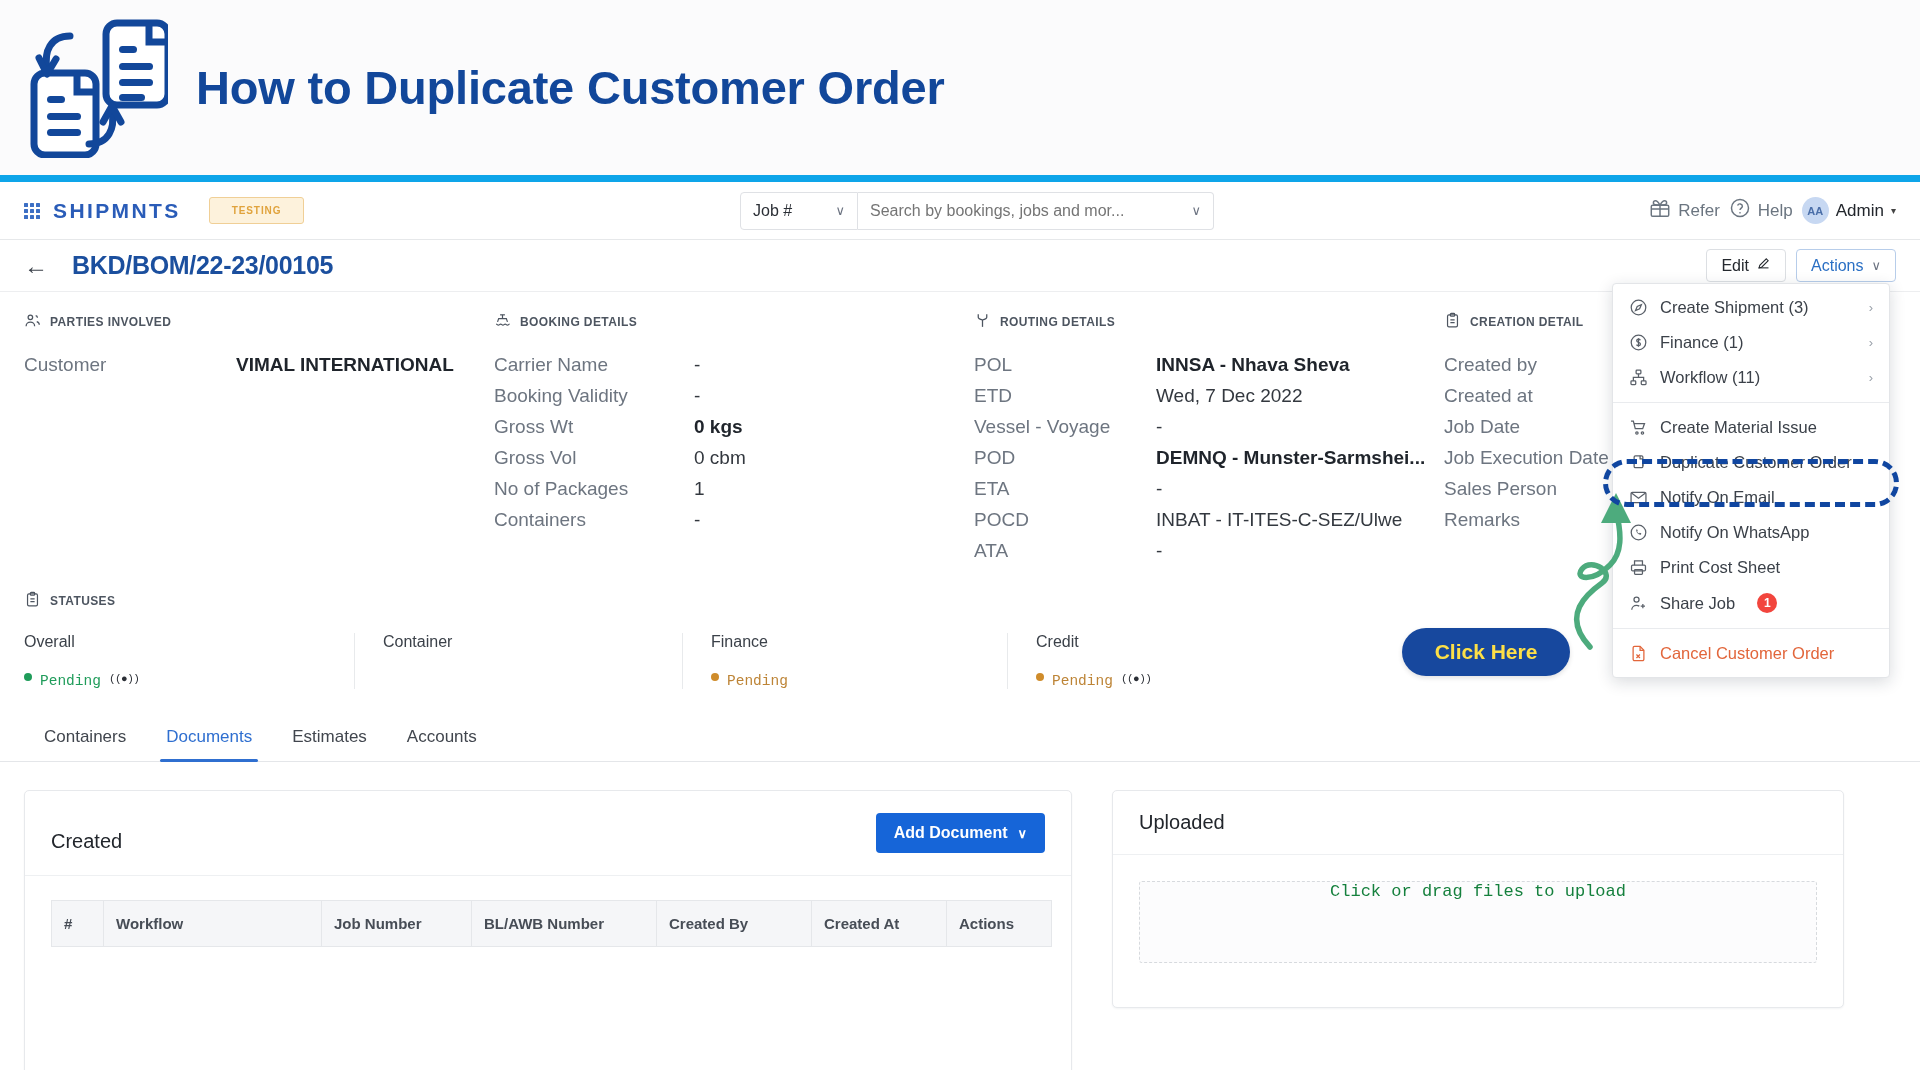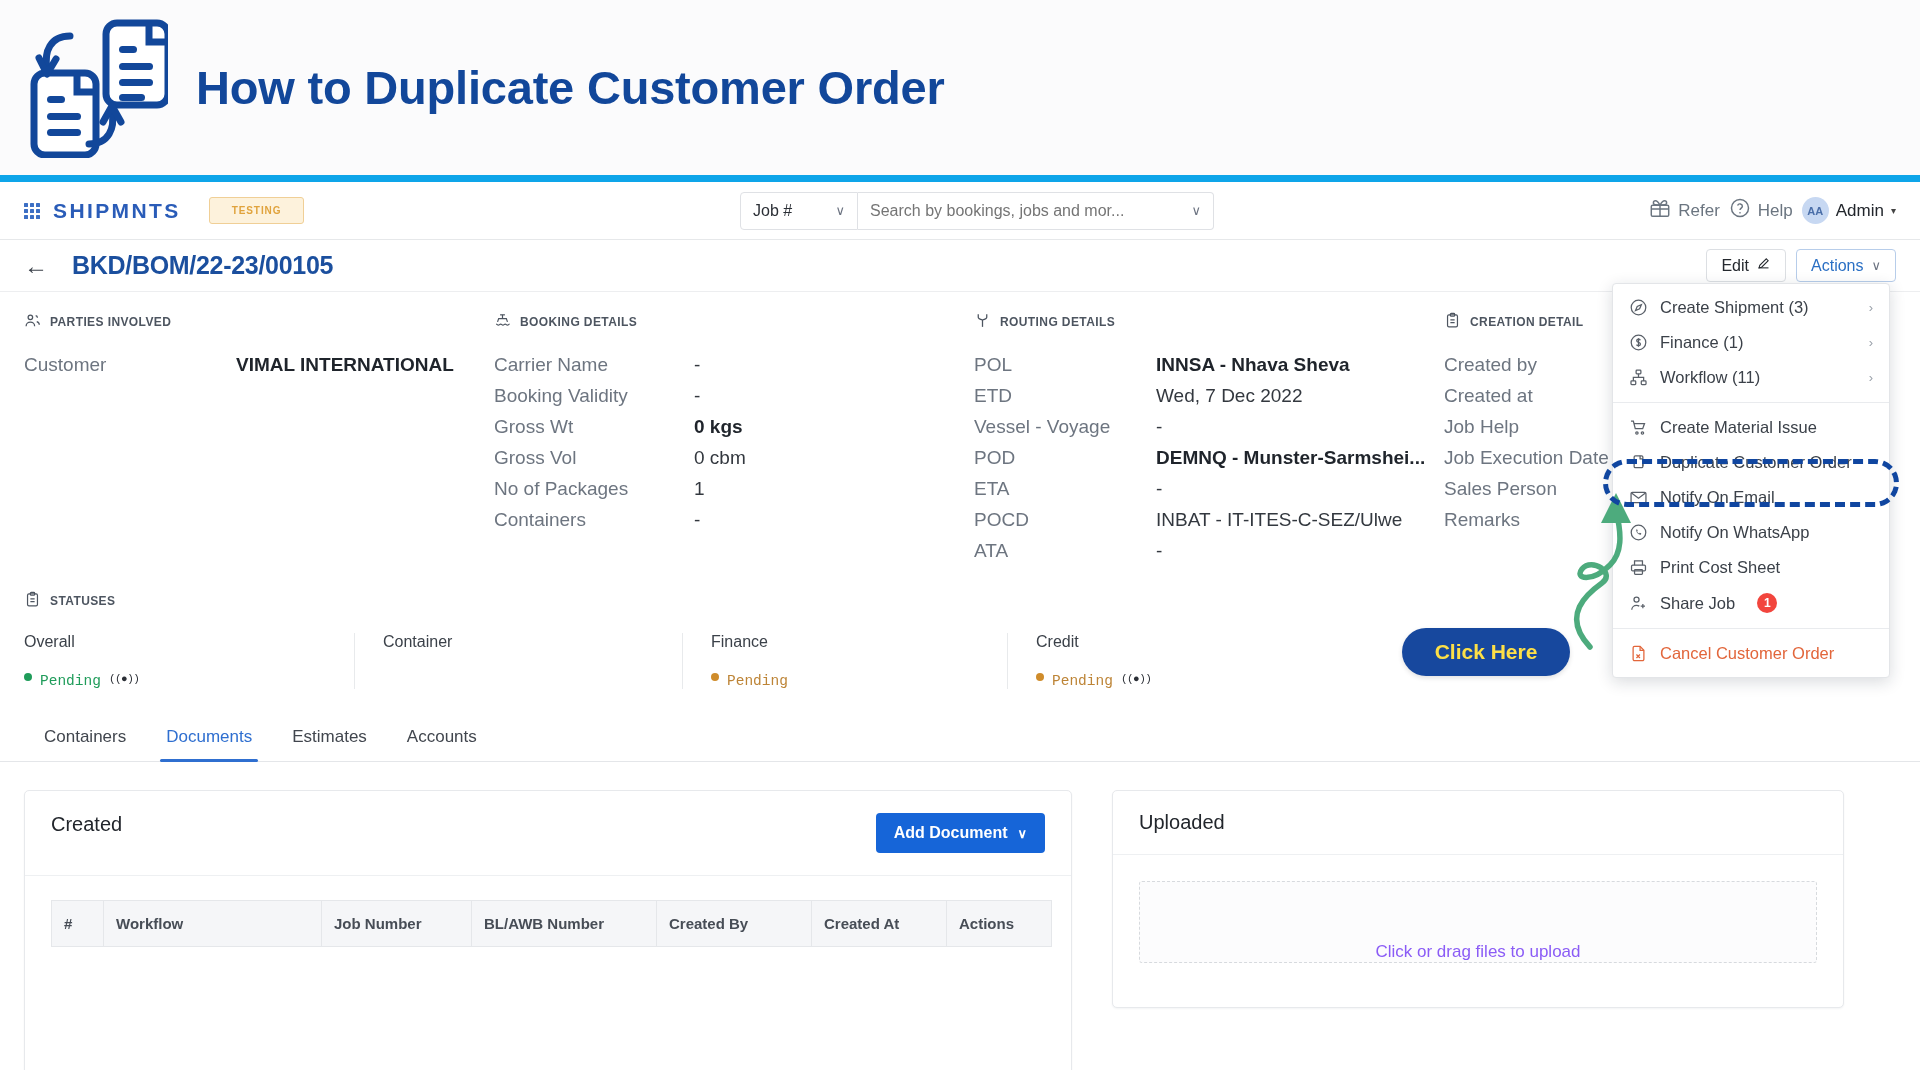--- a/index.html
+++ b/index.html
@@ -145,41 +145,41 @@
 
   
   .content { display: flex; padding: 28px 24px 0 24px; gap: 40px; background:#fff; }
   .card {
     background: #fff; border: 1px solid #e7e9ec; border-radius: 5px;
     box-shadow: 0 1px 2px rgba(20,30,50,0.05);
   }
   .card-created { width: 1048px; height: 300px; }
   .card-uploaded { width: 732px; height: 218px; }
   .card-head {
-    display: flex; align-items: flex-start; justify-content: space-between;
+    display: flex; align-items: flex-end; justify-content: space-between;
     padding: 22px 26px; border-bottom: 1px solid #eef0f2;
   }
   .card-title { font-size: 20px; color: #22262c; }
   .btn-add {
     background: #1665d8; color: #fff; font-size: 16px; font-weight: bold;
     padding: 11px 18px; border-radius: 4px; display: flex; align-items: center; gap: 10px;
   }
   .table-wrap { padding: 24px 26px 0 26px; overflow: hidden; }
   table.doc-table { width: 1000px; border-collapse: collapse; table-layout: fixed; }
   table.doc-table th {
     background: #f5f6f8; border: 1px solid #e5e7ea; border-left: none;
     font-size: 15px; color: #474d56; font-weight: bold; text-align: left;
     padding: 14px 12px; white-space: nowrap; overflow: hidden;
   }
   table.doc-table th:first-child { border-left: 1px solid #e5e7ea; }
   .uploaded-head { padding: 20px 26px; border-bottom: 1px solid #eef0f2; }
   .dropzone {
     margin: 26px 26px; height: 82px; border: 1px dashed #d7dade; border-radius: 3px;
-    display: flex; align-items: flex-end; justify-content: center;
-    font-size: 17px; color: #8b5cf6; background: #fcfcfd;
+    display: flex; align-items: flex-start; justify-content: center;
+    font-size: 17px; color: #15803d; background: #fcfcfd; font-family: Liberation Mono, monospace;
   }
 
   
   .dropdown {
     position: absolute; top: 283px; left: 1612px; width: 278px;
     background: #fff; border: 1px solid #e3e5e8; border-radius: 4px;
     box-shadow: 0 4px 16px rgba(20,30,50,0.16); z-index: 40; padding: 6px 0;
   }
   .dd-item {
     display: flex; align-items: center; gap: 12px; padding: 8px 16px;
@@ -426,21 +426,21 @@
         </span>
         <span>CREATION DETAIL</span>
       </div>
       <div class="kv">
           <span class="k">Created by</span>
         </div>
       <div class="kv">
           <span class="k">Created at</span>
         </div>
       <div class="kv">
-          <span class="k">Job Help</span>
+          <span class="k">Job Date</span>
         </div>
       <div class="kv">
           <span class="k">Job Execution Date</span>
         </div>
       <div class="kv">
           <span class="k">Sales Person</span>
         </div>
       <div class="kv">
           <span class="k">Remarks</span>
         </div>

